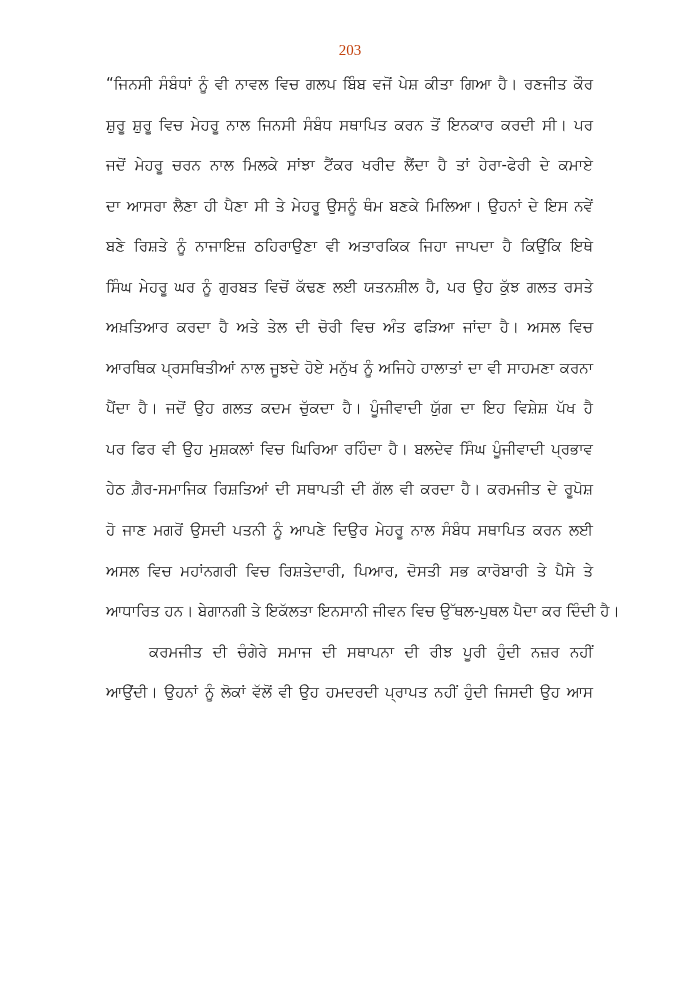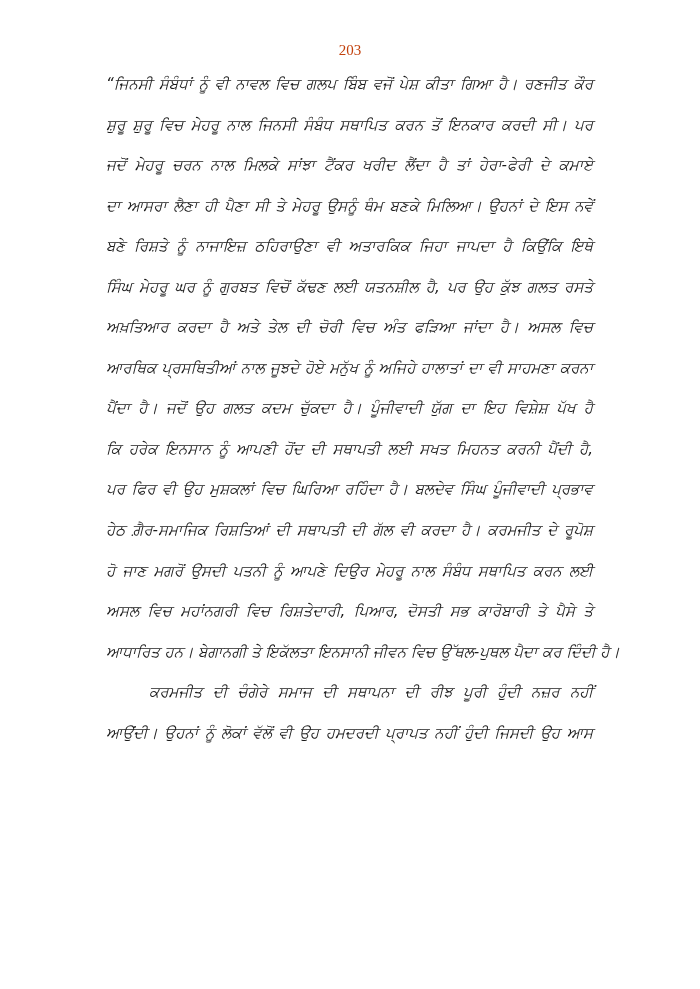--- a/index.html
+++ b/index.html
@@ -35,21 +35,20 @@
     color: #1a1a1a;
   }
   .line {
     height: 40.55px;
     line-height: 32px;
     white-space: nowrap;
     text-align: justify;
     text-align-last: justify;
     overflow: visible;
     display: block;
-    font-style: italic;
   }
   .line.last-line {
     text-align-last: left;
   }
   .line.indent {
     padding-left: 43px;
   }
   sup.fn {
     font-family: "Liberation Serif", serif;
     font-size: 9px;
@@ -67,21 +66,20 @@
 <div class="body-text">
   <div class="line">“ਜਿਨਸੀ ਸੰਬੰਧਾਂ ਨੂੰ ਵੀ ਨਾਵਲ ਵਿਚ ਗਲਪ ਬਿੰਬ ਵਜੋਂ ਪੇਸ਼ ਕੀਤਾ ਗਿਆ ਹੈ। ਰਣਜੀਤ ਕੌਰ</div>
   <div class="line">ਸ਼ੁਰੂ ਸ਼ੁਰੂ ਵਿਚ ਮੇਹਰੂ ਨਾਲ ਜਿਨਸੀ ਸੰਬੰਧ ਸਥਾਪਿਤ ਕਰਨ ਤੋਂ ਇਨਕਾਰ ਕਰਦੀ ਸੀ। ਪਰ</div>
   <div class="line">ਜਦੋਂ ਮੇਹਰੂ ਚਰਨ ਨਾਲ ਮਿਲਕੇ ਸਾਂਝਾ ਟੈਂਕਰ ਖਰੀਦ ਲੈਂਦਾ ਹੈ ਤਾਂ ਹੇਰਾ-ਫੇਰੀ ਦੇ ਕਮਾਏ</div>
   <div class="line">ਦਾ ਆਸਰਾ ਲੈਣਾ ਹੀ ਪੈਣਾ ਸੀ ਤੇ ਮੇਹਰੂ ਉਸਨੂੰ ਥੰਮ ਬਣਕੇ ਮਿਲਿਆ। ਉਹਨਾਂ ਦੇ ਇਸ ਨਵੇਂ</div>
   <div class="line">ਬਣੇ ਰਿਸ਼ਤੇ ਨੂੰ ਨਾਜਾਇਜ਼ ਠਹਿਰਾਉਣਾ ਵੀ ਅਤਾਰਕਿਕ ਜਿਹਾ ਜਾਪਦਾ ਹੈ ਕਿਉਂਕਿ ਇਥੇ</div>
   <div class="line">ਸਿੰਘ ਮੇਹਰੂ ਘਰ ਨੂੰ ਗੁਰਬਤ ਵਿਚੋਂ ਕੱਢਣ ਲਈ ਯਤਨਸ਼ੀਲ ਹੈ, ਪਰ ਉਹ ਕੁੱਝ ਗਲਤ ਰਸਤੇ</div>
   <div class="line">ਅਖ਼ਤਿਆਰ ਕਰਦਾ ਹੈ ਅਤੇ ਤੇਲ ਦੀ ਚੋਰੀ ਵਿਚ ਅੰਤ ਫੜਿਆ ਜਾਂਦਾ ਹੈ। ਅਸਲ ਵਿਚ</div>
   <div class="line">ਆਰਥਿਕ ਪ੍ਰਸਥਿਤੀਆਂ ਨਾਲ ਜੂਝਦੇ ਹੋਏ ਮਨੁੱਖ ਨੂੰ ਅਜਿਹੇ ਹਾਲਾਤਾਂ ਦਾ ਵੀ ਸਾਹਮਣਾ ਕਰਨਾ</div>
   <div class="line">ਪੈਂਦਾ ਹੈ। ਜਦੋਂ ਉਹ ਗਲਤ ਕਦਮ ਚੁੱਕਦਾ ਹੈ। ਪੂੰਜੀਵਾਦੀ ਯੁੱਗ ਦਾ ਇਹ ਵਿਸ਼ੇਸ਼ ਪੱਖ ਹੈ</div>
-  <div class="line">ਕਿ ਹਰੇਕ ਇਨਸਾਨ ਨੂੰ ਆਪਣੀ ਹੋਂਦ ਦੀ ਸਥਾਪਤੀ ਲਈ ਸਖਤ ਮਿਹਨਤ ਕਰਨੀ ਪੈਂਦੀ ਹੈ,</div>
   <div class="line">ਪਰ ਫਿਰ ਵੀ ਉਹ ਮੁਸ਼ਕਲਾਂ ਵਿਚ ਘਿਰਿਆ ਰਹਿੰਦਾ ਹੈ। ਬਲਦੇਵ ਸਿੰਘ ਪੂੰਜੀਵਾਦੀ ਪ੍ਰਭਾਵ</div>
   <div class="line">ਹੇਠ ਗ਼ੈਰ-ਸਮਾਜਿਕ ਰਿਸ਼ਤਿਆਂ ਦੀ ਸਥਾਪਤੀ ਦੀ ਗੱਲ ਵੀ ਕਰਦਾ ਹੈ। ਕਰਮਜੀਤ ਦੇ ਰੂਪੋਸ਼</div>
   <div class="line">ਹੋ ਜਾਣ ਮਗਰੋਂ ਉਸਦੀ ਪਤਨੀ ਨੂੰ ਆਪਣੇ ਦਿਉਰ ਮੇਹਰੂ ਨਾਲ ਸੰਬੰਧ ਸਥਾਪਿਤ ਕਰਨ ਲਈ</div>
   <div class="line">ਅਸਲ ਵਿਚ ਮਹਾਂਨਗਰੀ ਵਿਚ ਰਿਸ਼ਤੇਦਾਰੀ, ਪਿਆਰ, ਦੋਸਤੀ ਸਭ ਕਾਰੋਬਾਰੀ ਤੇ ਪੈਸੇ ਤੇ</div>
   <div class="line last-line">ਆਧਾਰਿਤ ਹਨ। ਬੇਗਾਨਗੀ ਤੇ ਇਕੱਲਤਾ ਇਨਸਾਨੀ ਜੀਵਨ ਵਿਚ ਉੱਥਲ-ਪੁਥਲ ਪੈਦਾ ਕਰ ਦਿੰਦੀ ਹੈ।</div>
   <div class="line indent">ਕਰਮਜੀਤ ਦੀ ਚੰਗੇਰੇ ਸਮਾਜ ਦੀ ਸਥਾਪਨਾ ਦੀ ਰੀਝ ਪੂਰੀ ਹੁੰਦੀ ਨਜ਼ਰ ਨਹੀਂ</div>
   <div class="line">ਆਉਂਦੀ। ਉਹਨਾਂ ਨੂੰ ਲੋਕਾਂ ਵੱਲੋਂ ਵੀ ਉਹ ਹਮਦਰਦੀ ਪ੍ਰਾਪਤ ਨਹੀਂ ਹੁੰਦੀ ਜਿਸਦੀ ਉਹ ਆਸ</div>
 </div>
 
 </body></html>

